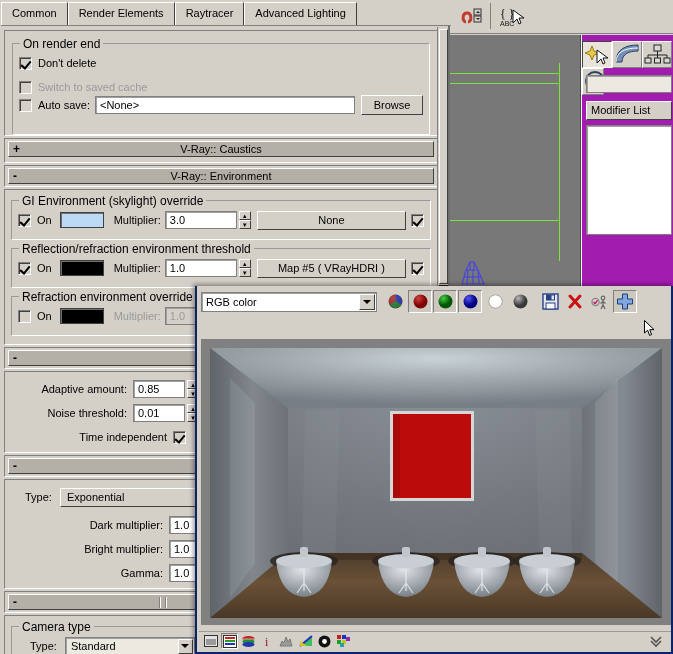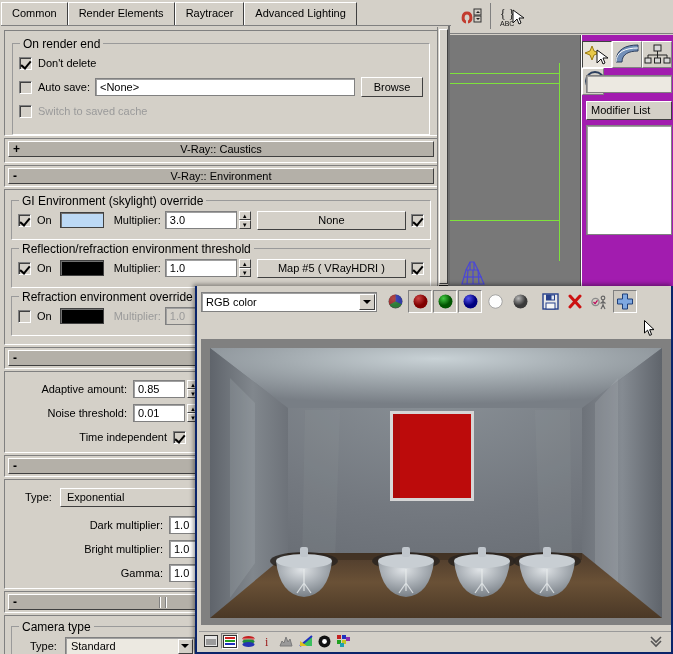--- a/index.html
+++ b/index.html
@@ -306,30 +306,30 @@
 
       <div class="panel-outer" style="height:106px; margin-top:3px;">
         <div class="group" style="height:92px;">
           <span class="gl">On render end</span>
 
           <div class="row">
             <div class="cb on"></div>
             <span class="lbl">Don't delete</span>
           </div>
 
+          <div class="row" style="margin-bottom:0;">
+            <div class="cb dim"></div>
+            <span class="lbl dim">Switch to saved cache</span>
+          </div>
+
           <div class="row">
             <div class="cb"></div>
             <span class="lbl">Auto save:</span>
             <div class="txtfield" style="flex:1; margin-left:5px; margin-right:6px;">&lt;None&gt;</div>
             <div class="btn" style="width:62px;">Browse</div>
-          </div>
-
-          <div class="row" style="margin-bottom:0;">
-            <div class="cb dim"></div>
-            <span class="lbl dim">Switch to saved cache</span>
           </div>
         </div>
       </div>
 
       <div class="panel-outer" style="padding:2px 3px;">
         <div class="rollout-bar">
           <span class="pm">+</span>
           <span>V-Ray:: Caustics</span>
         </div>
       </div>

